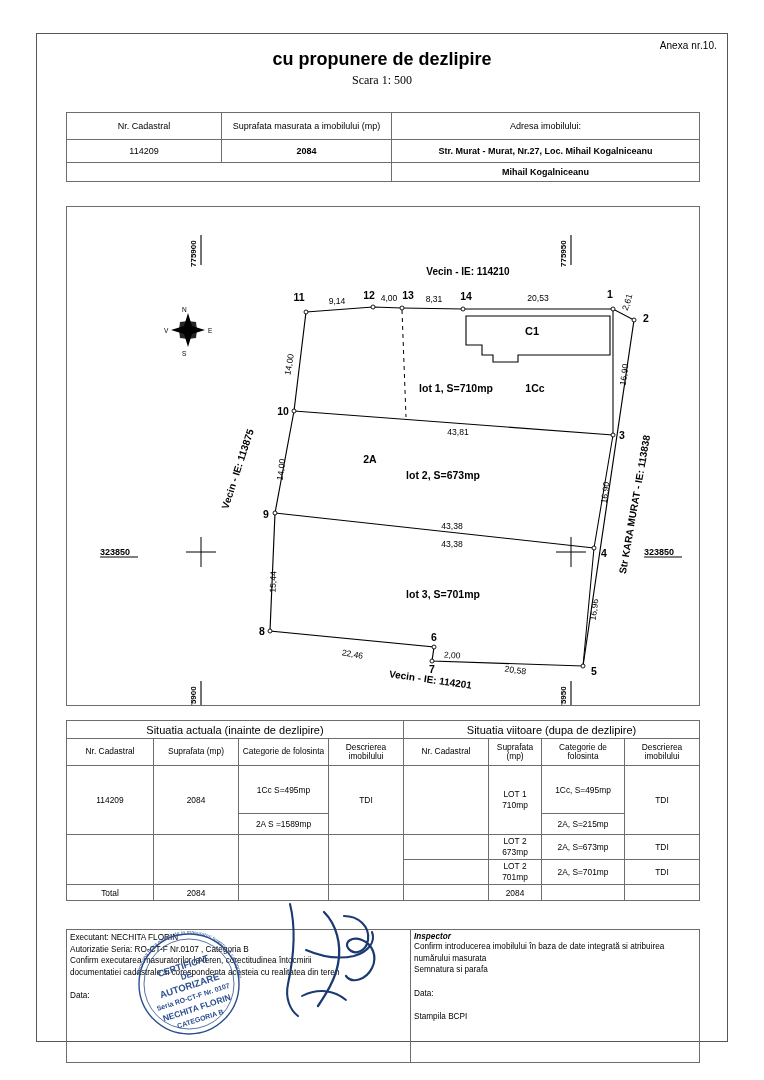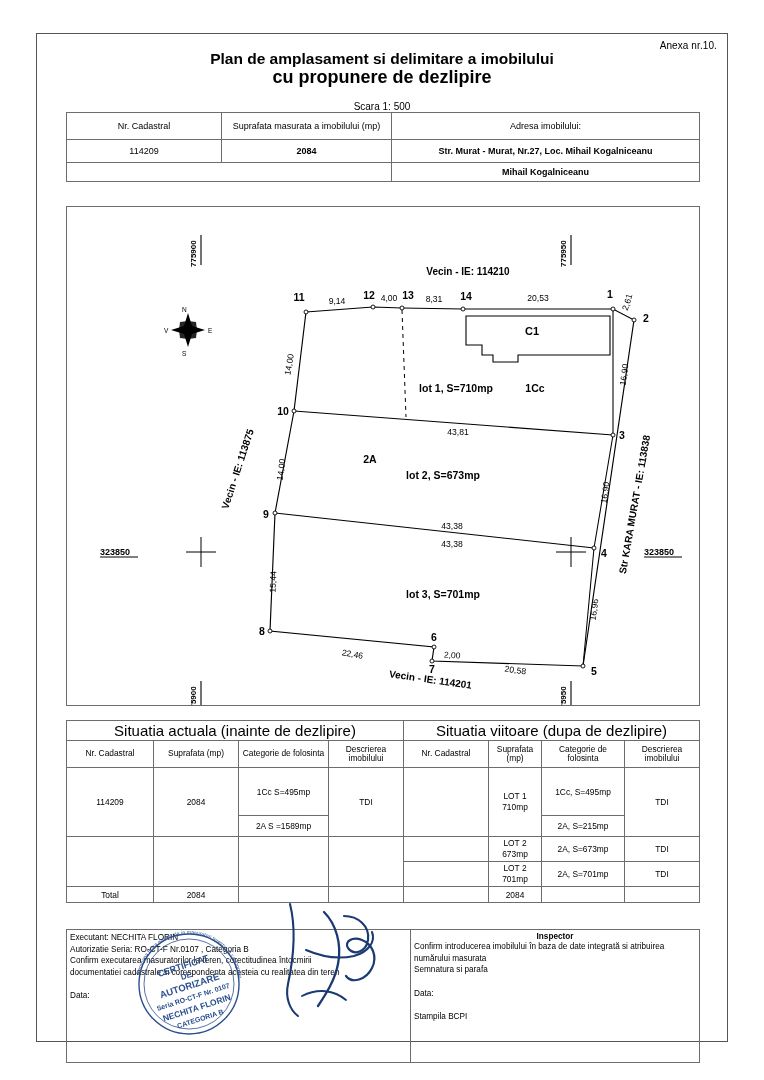--- a/index.html
+++ b/index.html
@@ -11,21 +11,21 @@
     position:absolute;left:36px;top:33px;width:692px;height:1009px;
     border:1.5px solid #555;box-sizing:border-box;background:#fff;
   }
   
   .anexa{
     position:absolute;right:10px;top:6px;font-size:10px;letter-spacing:.1px;
   }
   .title-block{position:absolute;left:0;top:16px;width:100%;text-align:center;}
   .title-1{font-size:15.5px;font-weight:bold;line-height:18px;}
   .title-2{font-size:18px;font-weight:bold;line-height:18px;}
-  .scara{font-size:10px;margin-top:15px;}
+  .scara{font-size:12px;margin-top:5px;font-family:Liberation Serif, serif;}
   
   table{border-collapse:collapse;}
   .id-table{
     position:absolute;left:29px;top:78px;width:634px;
     font-size:9px;
   }
   .id-table td{border:1px solid #6d6d6d;padding:2px 3px;text-align:center;vertical-align:middle;}
   .id-table .r1 td{height:22px;line-height:10px;}
   .id-table .r2 td{height:18px;}
   .id-table .r3 td{height:14px;}
@@ -38,51 +38,50 @@
   }
   .draw-svg{position:absolute;left:0;top:0;}
   
   .sit-table{
     position:absolute;left:29px;top:686px;width:634px;font-size:8.4px;
   }
   .sit-table td,.sit-table th{
     border:1px solid #6d6d6d;padding:1px 2px;text-align:center;vertical-align:middle;
     font-weight:normal;
   }
-  .sit-head{font-weight:bold;font-size:15px;height:15px;}
+  .sit-head{font-weight:bold;font-size:11px;height:15px;}
   .col-head{height:24px;line-height:9.5px;}
   .cell-left{text-align:left;padding-left:6px;}
   .total-row td{height:13px;}
   
   .foot-table{
     position:absolute;left:29px;top:895px;width:634px;font-size:8.2px;
   }
   .foot-table td{border:1px solid #6d6d6d;vertical-align:top;padding:2px 3px;}
   .foot-line{line-height:11.5px;}
-  .foot-head{font-weight:bold;text-align:center;display:block;}
+  .foot-head{font-weight:bold;display:block;font-style:italic;}
   .sp{height:12px;}
   
   .stamp{
     position:absolute;left:127px;top:922px;width:124px;height:124px;
     pointer-events:none;
   }
   .sig{
     position:absolute;left:272px;top:898px;width:130px;height:125px;
     pointer-events:none;
   }
 </style>
 </head>
 <body>
 
 <div class="page-frame">
 
   <div class="anexa">Anexa nr.10.</div>
 
   <div class="title-block">
-    <div class="title-1">Plan de amplasament si delimitare a imobilului</div>
     <div class="title-2">cu propunere de dezlipire</div>
     <div class="scara">Scara  1: 500</div>
   </div>
 
   <table class="id-table">
     <tbody>
         <tr class="r1">
       <td style="width:148px">Nr. Cadastral</td>
       <td style="width:163px">Suprafata masurata a  imobilului (mp)</td>
       <td>Adresa imobilului:</td>

